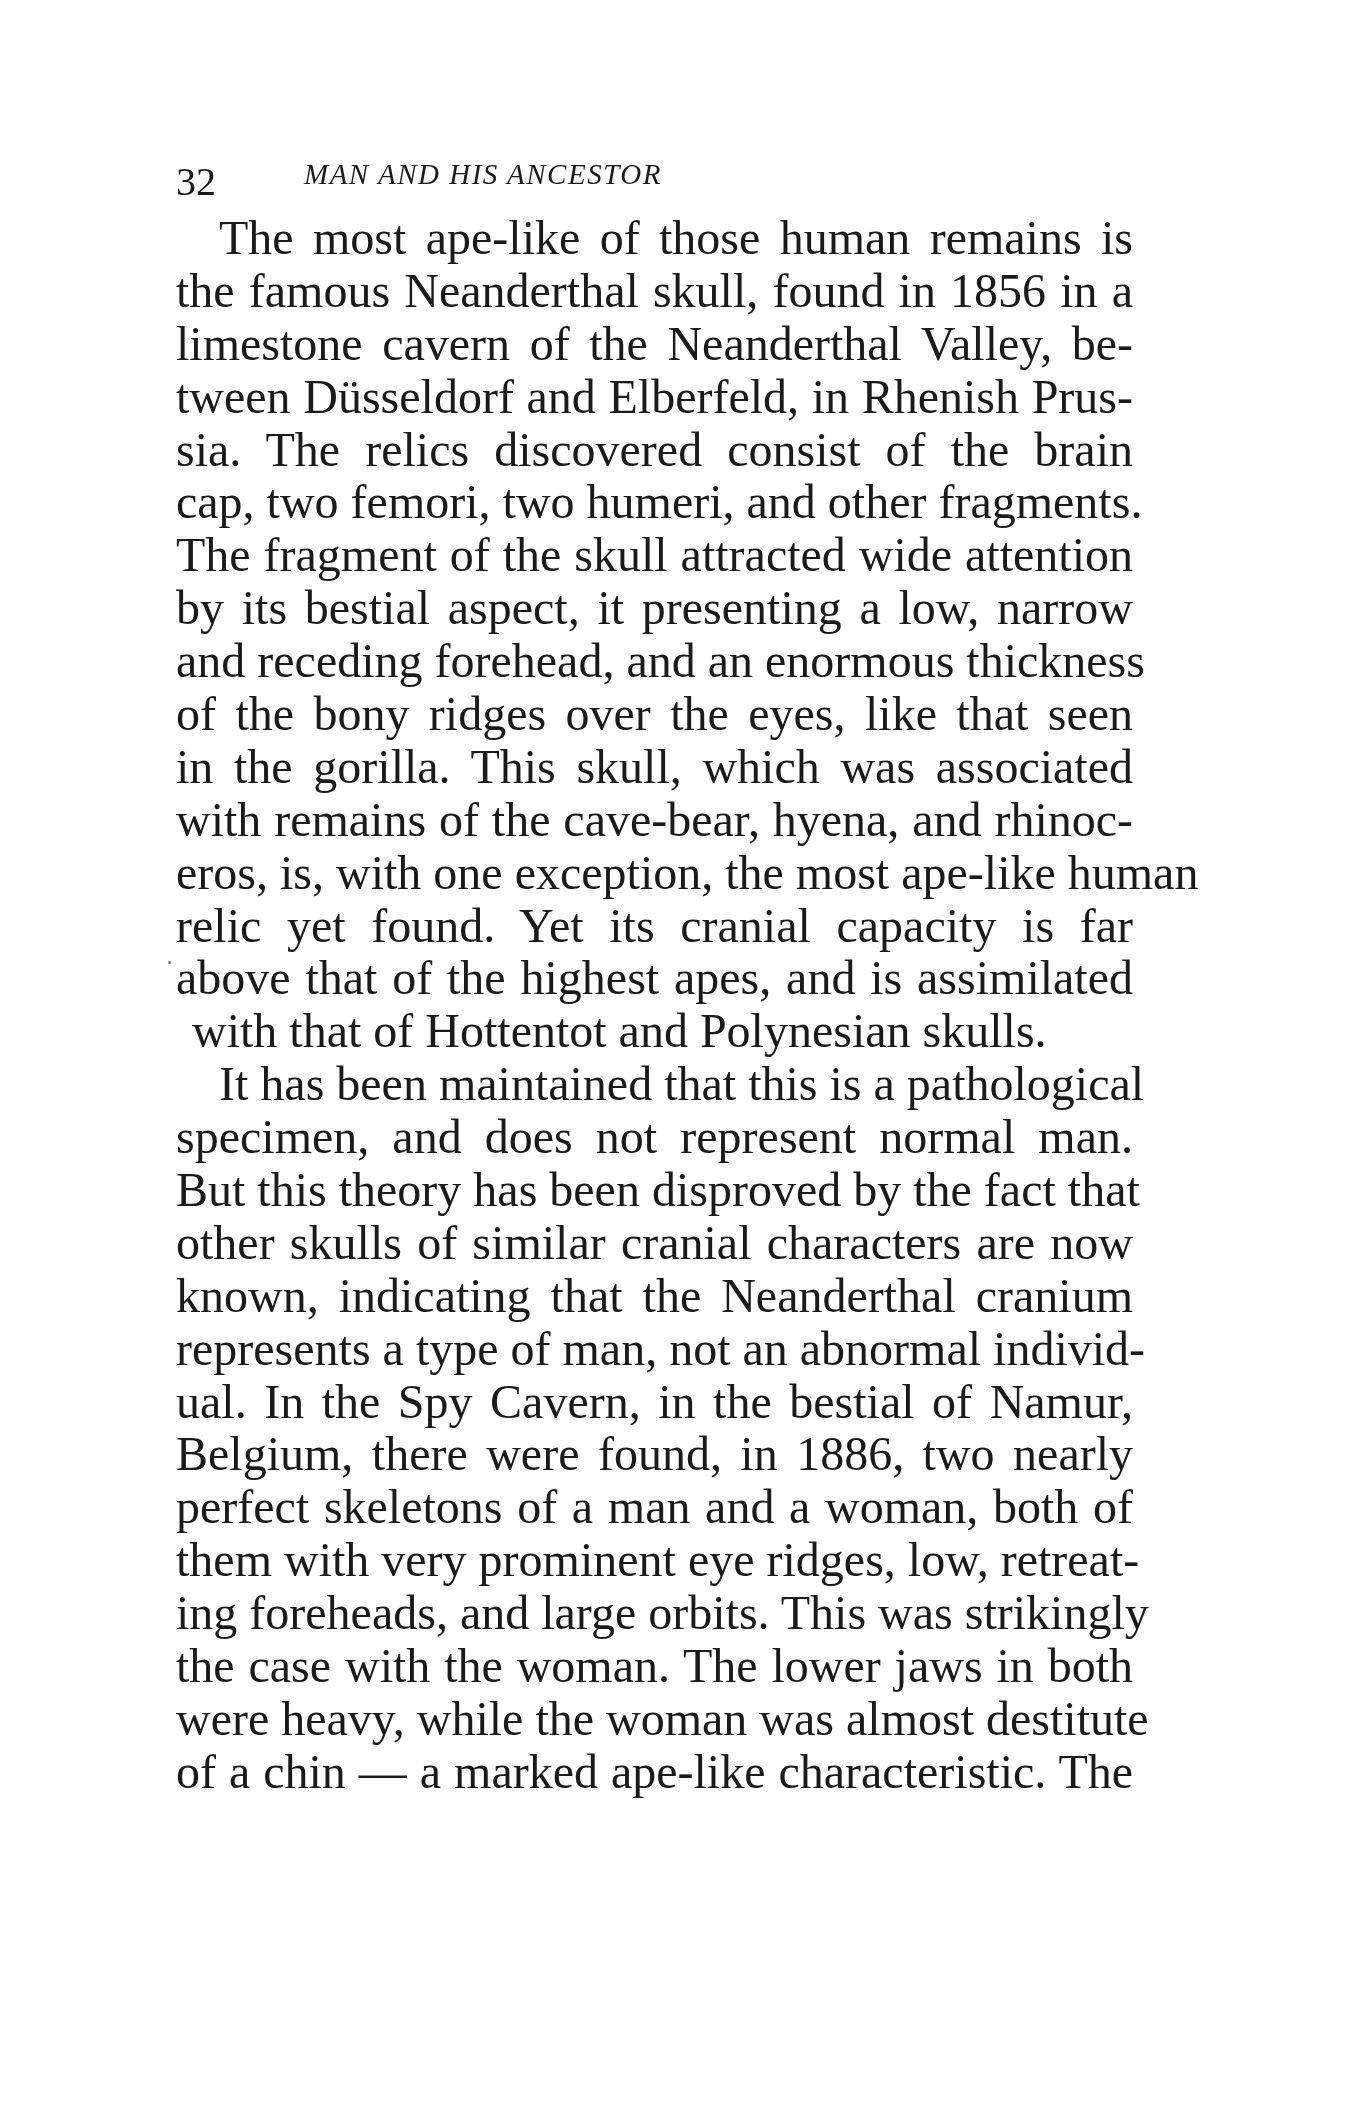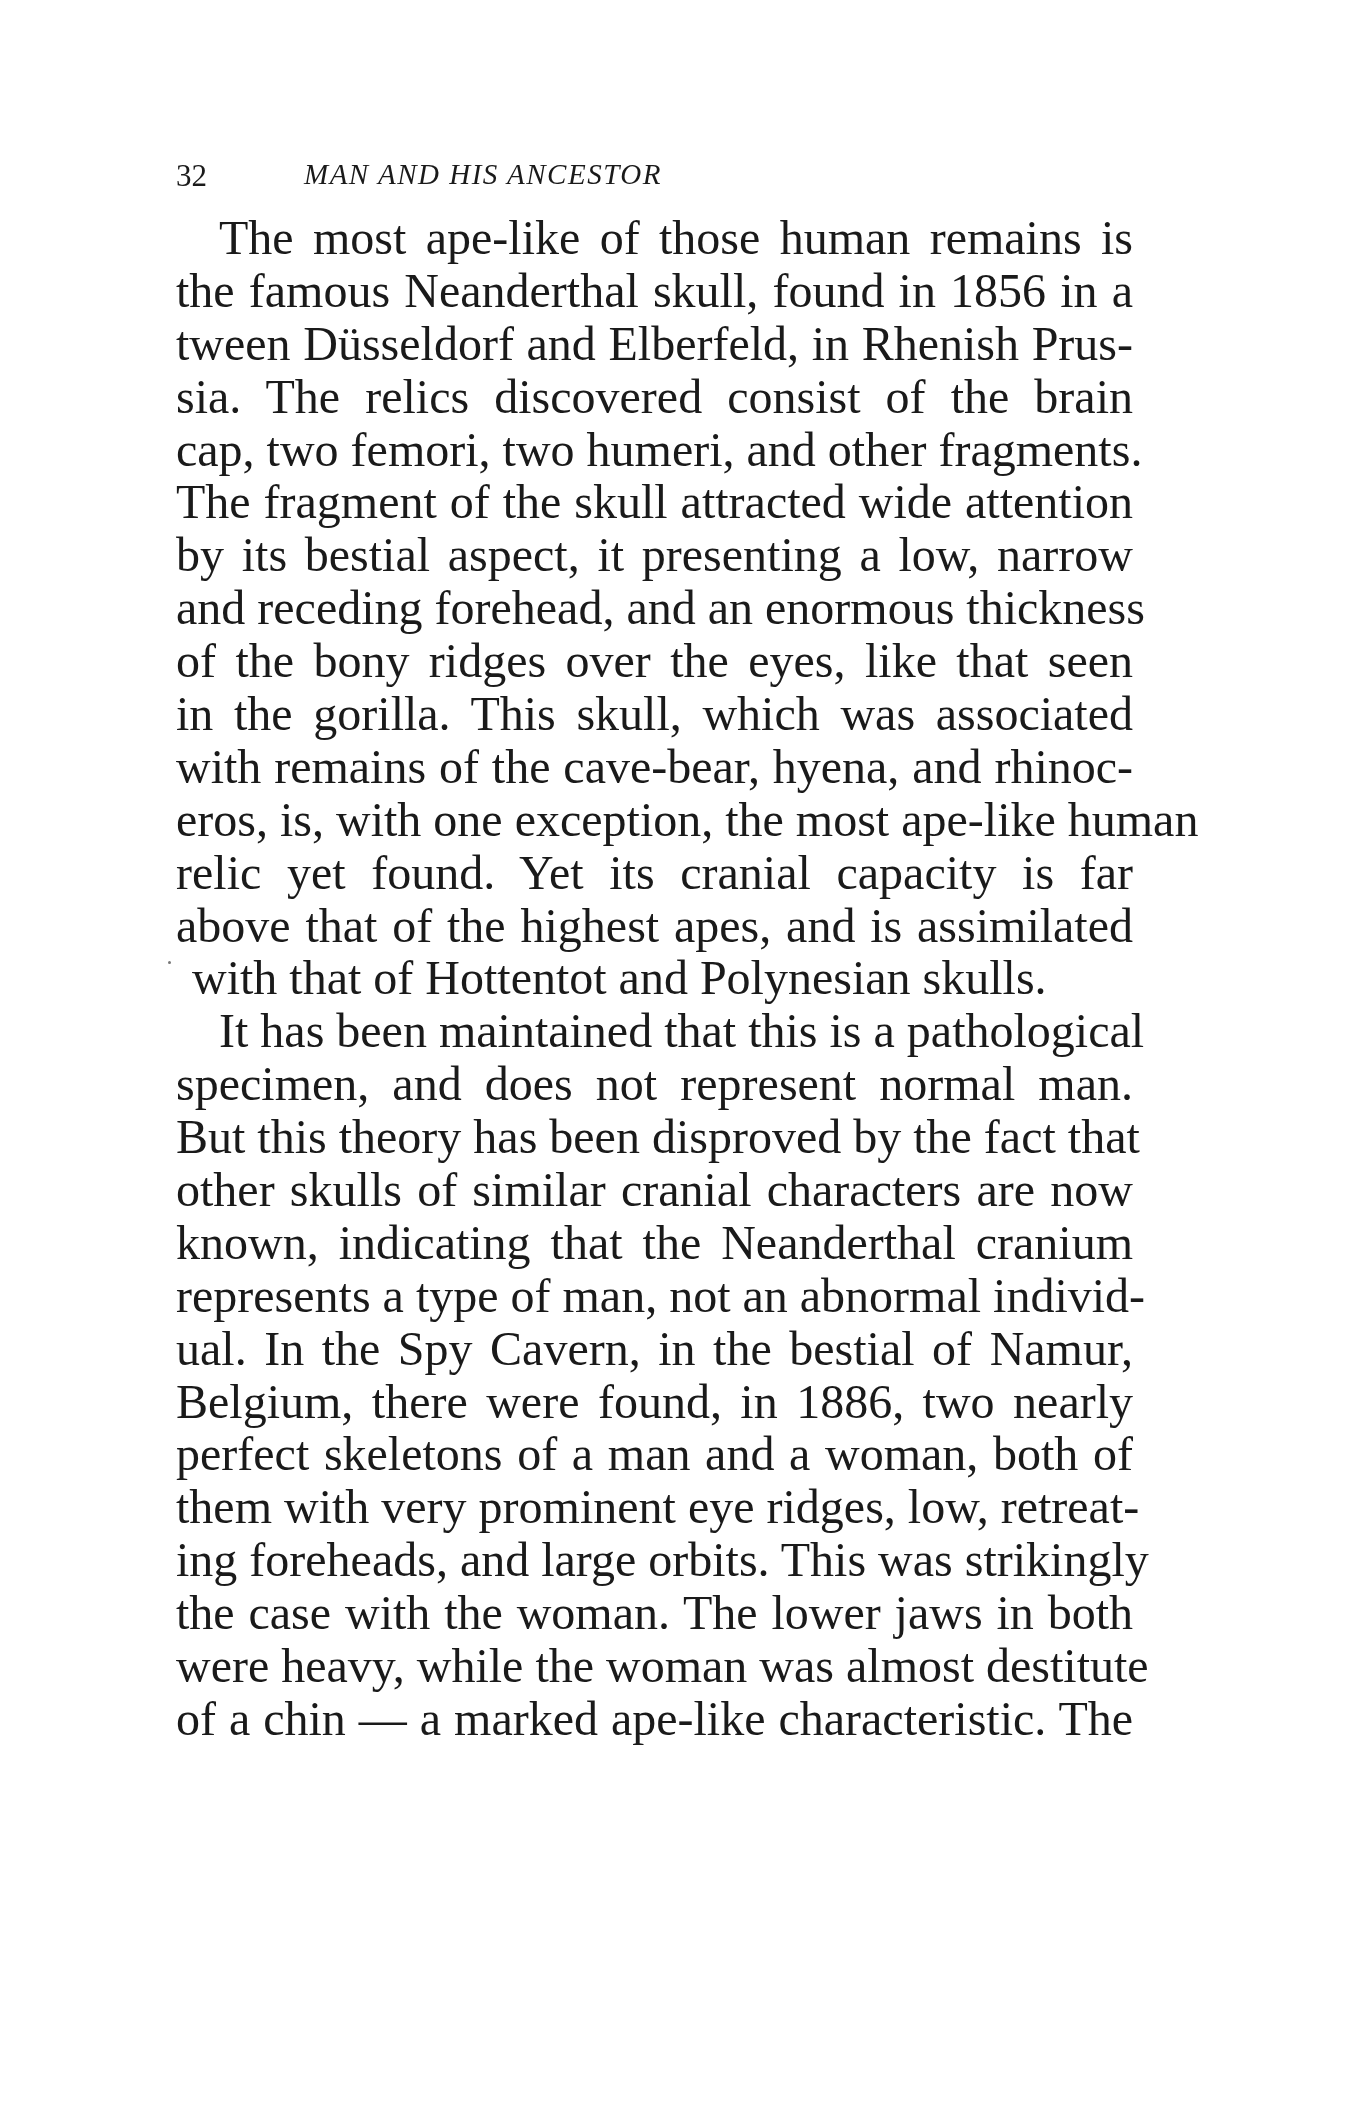--- a/index.html
+++ b/index.html
@@ -1,19 +1,19 @@
 <!DOCTYPE html>
 <html><head>
 <meta charset="utf-8">
 <style>
   html, body { margin: 0; padding: 0; background: #ffffff; }
   body { width: 1357px; height: 2117px; position: relative; overflow: hidden;
          font-family: "Liberation Serif", "DejaVu Serif", serif; color: #1a1a1a; }
   .header { position: absolute; top: 158px; left: 176px; width: 957px; height: 40px; }
-  .page-num { position: absolute; left: 0; top: 0; font-size: 31px; }
+  .page-num { position: absolute; left: 0; top: 0; font-size: 40px; }
   .running-title { position: absolute; left: 128px; top: 0; font-size: 29px; font-style: italic; letter-spacing: 1.5px; text-align: right; }
   .body { position: absolute; top: 212px; left: 176px; width: 957px; }
   .line { display: block; font-size: 48px; height: 52.9px; line-height: 52.9px;
           text-align: justify; text-align-last: justify; white-space: nowrap; overflow: visible; }
   .line.last { text-align-last: left; margin-left: 16px; }
   .line.indent { padding-left: 43px; }
   .stray { position: absolute; left: 168px; top: 961px; width: 3px; height: 3px; background: #777; border-radius: 50%; }
 </style>
 </head>
 <body>
@@ -22,20 +22,21 @@
   <span class="page-num">32</span>
   <span class="running-title">MAN AND HIS ANCESTOR</span>
 </div>
 
 <div class="stray"></div>
 
 <div class="body">
   <div>
     <span class="line indent">The most ape-like of those human remains is</span>
     <span class="line">the famous Neanderthal skull, found in 1856 in a</span>
+    <span class="line">limestone cavern of the Neanderthal Valley, be-</span>
     <span class="line">tween Düsseldorf and Elberfeld, in Rhenish Prus-</span>
     <span class="line">sia. The relics discovered consist of the brain</span>
     <span class="line">cap, two femori, two humeri, and other fragments.</span>
     <span class="line">The fragment of the skull attracted wide attention</span>
     <span class="line">by its bestial aspect, it presenting a low, narrow</span>
     <span class="line">and receding forehead, and an enormous thickness</span>
     <span class="line">of the bony ridges over the eyes, like that seen</span>
     <span class="line">in the gorilla. This skull, which was associated</span>
     <span class="line">with remains of the cave-bear, hyena, and rhinoc-</span>
     <span class="line">eros, is, with one exception, the most ape-like human</span>

